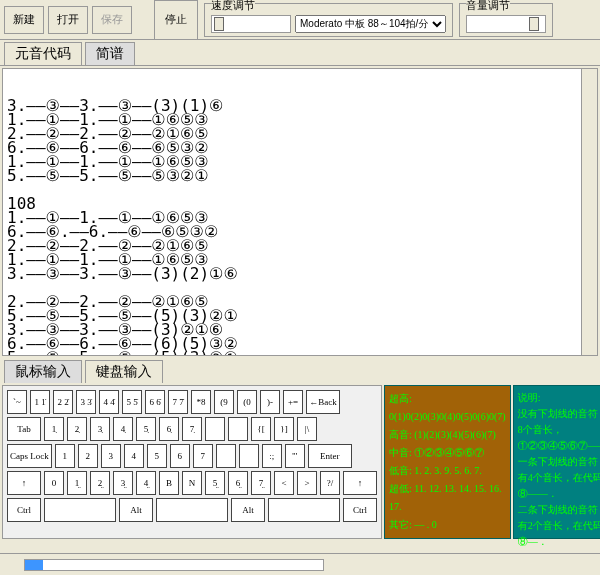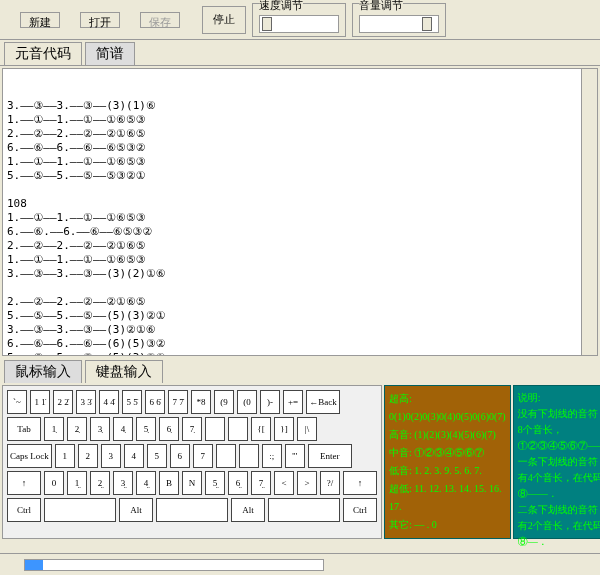--- a/index.html
+++ b/index.html
@@ -1,30 +1,30 @@
 <!DOCTYPE html>
 <html><head>
 <meta charset="utf-8">
 <style>
 * { box-sizing: border-box; margin: 0; padding: 0; }
 body { font-family: "SimSun", serif; font-size: 11px; background: #ece9d8; width: 600px; height: 575px; overflow: hidden; }
 .toolbar { background: #ece9d8; border-bottom: 1px solid #999; padding: 2px 4px; display: flex; align-items: center; gap: 4px; height: 40px; }
-.btn { background: #ece9d8; border: 1px solid #999; padding: 2px 8px; font-size: 11px; cursor: pointer; height: 16px; margin-left: 16px; }
+.btn { background: #ece9d8; border: 1px solid #999; padding: 2px 8px; font-size: 11px; cursor: pointer; height: 28px; }
 .btn.disabled { color: #999; }
-.stop-btn { margin-left: 18px; height: 28px; padding: 4px 10px; }
+.stop-btn { margin-left: 18px; height: 40px; padding: 4px 10px; }
 .fieldset { border: 1px solid #999; padding: 2px 6px 4px; margin-left: 2px; height: 34px; }
 .fieldset-label { font-size: 11px; background: #ece9d8; position: relative; top: -8px; }
 .fieldset-body { display: flex; align-items: center; gap: 4px; margin-top: -6px; }
 .slider { width: 80px; height: 18px; border: 1px solid #999; background: #fff; position: relative; }
 .slider-thumb { position: absolute; width: 10px; height: 14px; background: #ece9d8; border: 1px solid #666; top: 1px; }
 select { font-size: 10px; height: 18px; }
 .tab-bar { background: #ece9d8; border-bottom: 1px solid #999; padding: 2px 4px 0; }
 .tab { display: inline-block; background: #ece9d8; border: 1px solid #999; border-bottom: none; padding: 2px 10px; font-size: 14px; cursor: pointer; }
 .tab.inactive { background: #ddd; }
-.editor { background: #fff; border: 1px solid #999; margin: 2px; height: 288px; overflow: auto; padding: 2px 4px; font-family: "SimSun", monospace; font-size: 11px; line-height: 14px; white-space: pre; position: relative; }
+.editor { background: #fff; border: 1px solid #999; margin: 2px; height: 288px; overflow: auto; padding: 2px 4px; font-family: "SimSun", monospace; font-size: 16px; line-height: 14px; white-space: pre; position: relative; }
 .scroll-v { position: absolute; right: 0; top: 0; width: 16px; height: 100%; background: #ece9d8; border-left: 1px solid #999; }
 .lower-tabs { background: #ece9d8; padding: 2px 4px 0; }
 .lower-panel { display: flex; gap: 2px; padding: 2px; height: 158px; }
 .keyboard { flex: 1; background: #f0f0f0; border: 1px solid #999; padding: 4px; display: flex; flex-direction: column; gap: 3px; }
 .krow { display: flex; gap: 3px; }
 .key { background: #fff; border: 1px solid #444; font-size: 9px; display: flex; flex-direction: column; align-items: center; justify-content: center; height: 24px; min-width: 20px; padding: 0 2px; cursor: pointer; }
 .key.wide { min-width: 34px; }
 .key.xwide { min-width: 44px; }
 .key.space { flex: 1; }
 .legend { width: 130px; background: #a16207; color: #00ff00; border: 1px solid #006060; padding: 4px; font-size: 10px; line-height: 18px; }
@@ -40,20 +40,21 @@
   <button class="btn">新建</button>
   <button class="btn">打开</button>
   <button class="btn disabled">保存</button>
   <button class="btn stop-btn">停止</button>
   <fieldset class="fieldset">
     <span class="fieldset-label">速度调节</span>
     <div class="fieldset-body">
       <div class="slider">
           <div class="slider-thumb" style="left:2px"></div>
         </div>
+      <select><option>Moderato 中板 88～104拍/分</option></select>
     </div>
   </fieldset>
   <fieldset class="fieldset">
     <span class="fieldset-label">音量调节</span>
     <div class="fieldset-body">
       <div class="slider">
           <div class="slider-thumb" style="left:62px"></div>
         </div>
     </div>
   </fieldset>

